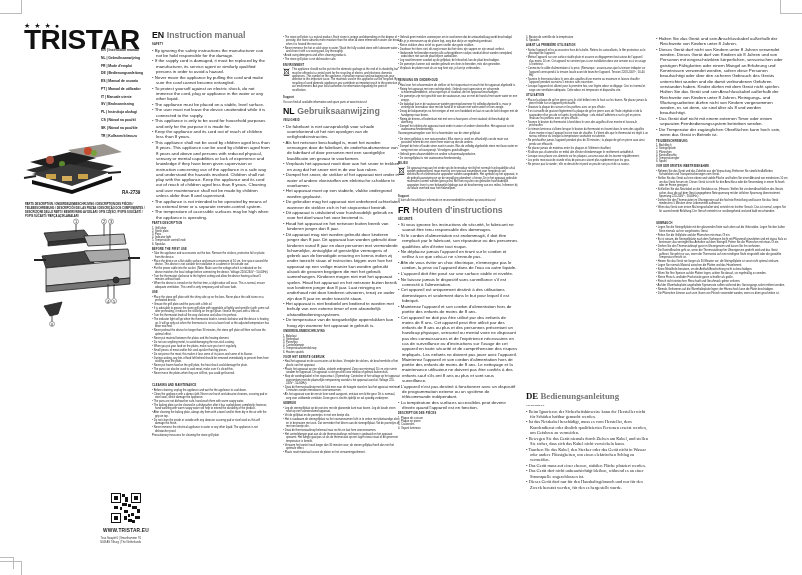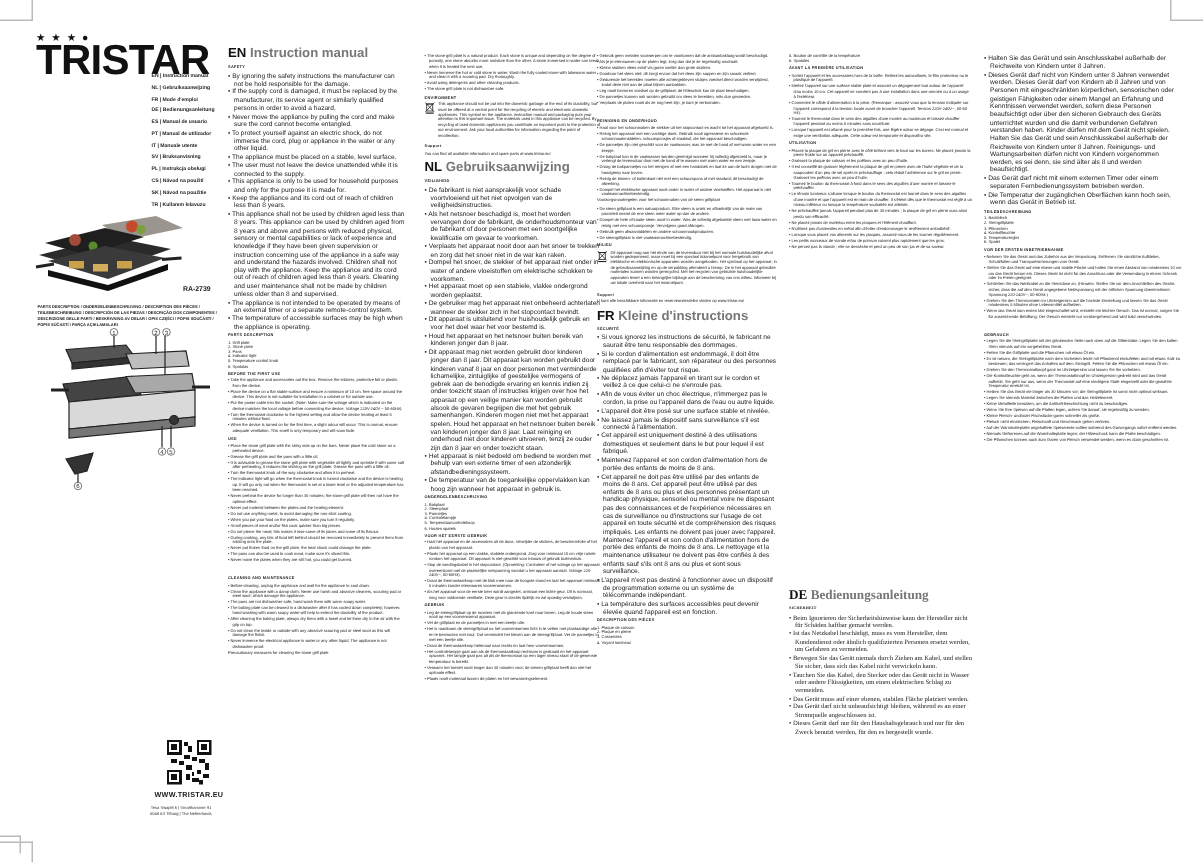--- a/index.html
+++ b/index.html
@@ -337,21 +337,21 @@
         <line x1="1" y1="2" x2="9" y2="2" stroke="#222" stroke-width="0.8"></line>
         <line x1="0.5" y1="0.5" x2="9.5" y2="10" stroke="#222" stroke-width="0.8"></line>
         <line x1="9.5" y1="0.5" x2="0.5" y2="10" stroke="#222" stroke-width="0.8"></line>
         <rect x="1" y="10.5" width="8" height="1.2" fill="#222"></rect>
       </svg>
       <div class="para">Dit apparaat mag aan het einde van de levensduur niet bij het normale huishoudelijke afval worden gedeponeerd, maar moet bij een speciaal inzamelpunt voor hergebruik van elektrische en elektronische apparaten worden aangeboden. Het symbool op het apparaat, in de gebruiksaanwijzing en op de verpakking attendeert u hierop. De in het apparaat gebruikte materialen kunnen worden gerecycled. Met het recyclen van gebruikte huishoudelijke apparaten levert u een belangrijke bijdrage aan de bescherming van ons milieu. Informeer bij uw lokale overheid naar het inzamelpunt.</div>
     </div>
     <div class="sub">Support</div>
     <div class="para">U kunt alle beschikbare informatie en reserveonderdelen vinden op www.tristar.eu!</div>
 
-    <div class="h-lang"><b>FR</b> <span>Kleine d'instructions</span></div>
+    <div class="h-lang"><b>FR</b> <span>Houten d'instructions</span></div>
     <div class="sub">SÉCURITÉ</div>
     <ul class="big">
       <li>Si vous ignorez les instructions de sécurité, le fabricant ne saurait être tenu responsable des dommages.</li>
       <li>Si le cordon d'alimentation est endommagé, il doit être remplacé par le fabricant, son réparateur ou des personnes qualifiées afin d'éviter tout risque.</li>
       <li>Ne déplacez jamais l'appareil en tirant sur le cordon et veillez à ce que celui-ci ne s'enroule pas.</li>
       <li>Afin de vous éviter un choc électrique, n'immergez pas le cordon, la prise ou l'appareil dans de l'eau ou autre liquide.</li>
       <li>L'appareil doit être posé sur une surface stable et nivelée.</li>
       <li>Ne laissez jamais le dispositif sans surveillance s'il est connecté à l'alimentation.</li>
       <li>Cet appareil est uniquement destiné à des utilisations domestiques et seulement dans le but pour lequel il est fabriqué.</li>
       <li>Maintenez l'appareil et son cordon d'alimentation hors de portée des enfants de moins de 8 ans.</li>

